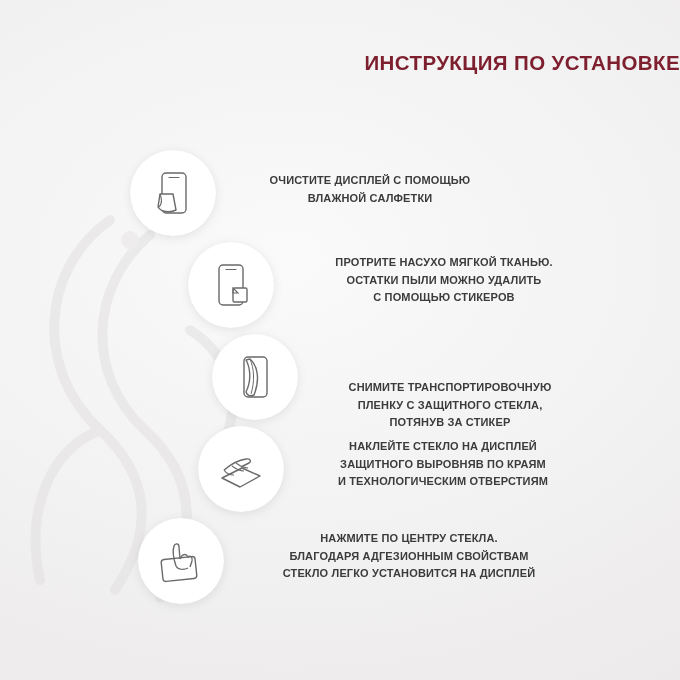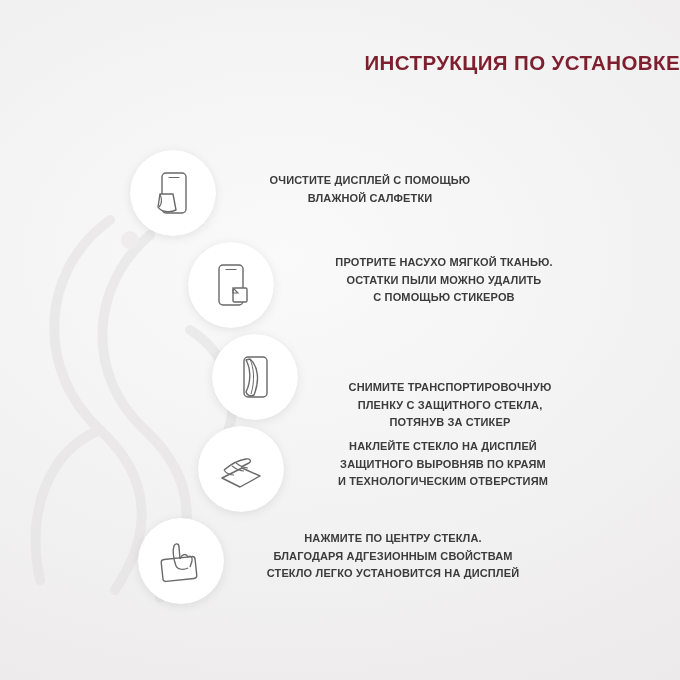--- a/index.html
+++ b/index.html
@@ -87,21 +87,21 @@
   .step-2 .bubble { left: 188px; top: 0px; }
   .step-2 .step-text { left: 294px; top: 12px; width: 300px; }
 
   .step-3 .bubble { left: 212px; top: 0px; }
   .step-3 .step-text { left: 300px; top: 12px; width: 300px; margin-top: 33px; }
 
   .step-4 .bubble { left: 198px; top: 0px; }
   .step-4 .step-text { left: 288px; top: 12px; width: 310px; }
 
   .step-5 .bubble { left: 138px; top: 0px; }
-  .step-5 .step-text { left: 228px; top: 12px; width: 330px; }
+  .step-5 .step-text { left: 244px; top: 12px; width: 330px; }
 </style>
 </head>
 <body>
 
 <div class="page">
 
   <svg class="watermark" viewBox="0 0 420 470" xmlns="http://www.w3.org/2000/svg">
     <g fill="none" stroke="#e2e0e0" stroke-width="10" stroke-linecap="round">
       <path d="M130 40 C 60 90, 55 190, 120 250 C 170 296, 175 350, 135 410"></path>
       <path d="M170 55 C 110 105, 105 195, 165 250 C 215 296, 220 352, 180 418"></path>

